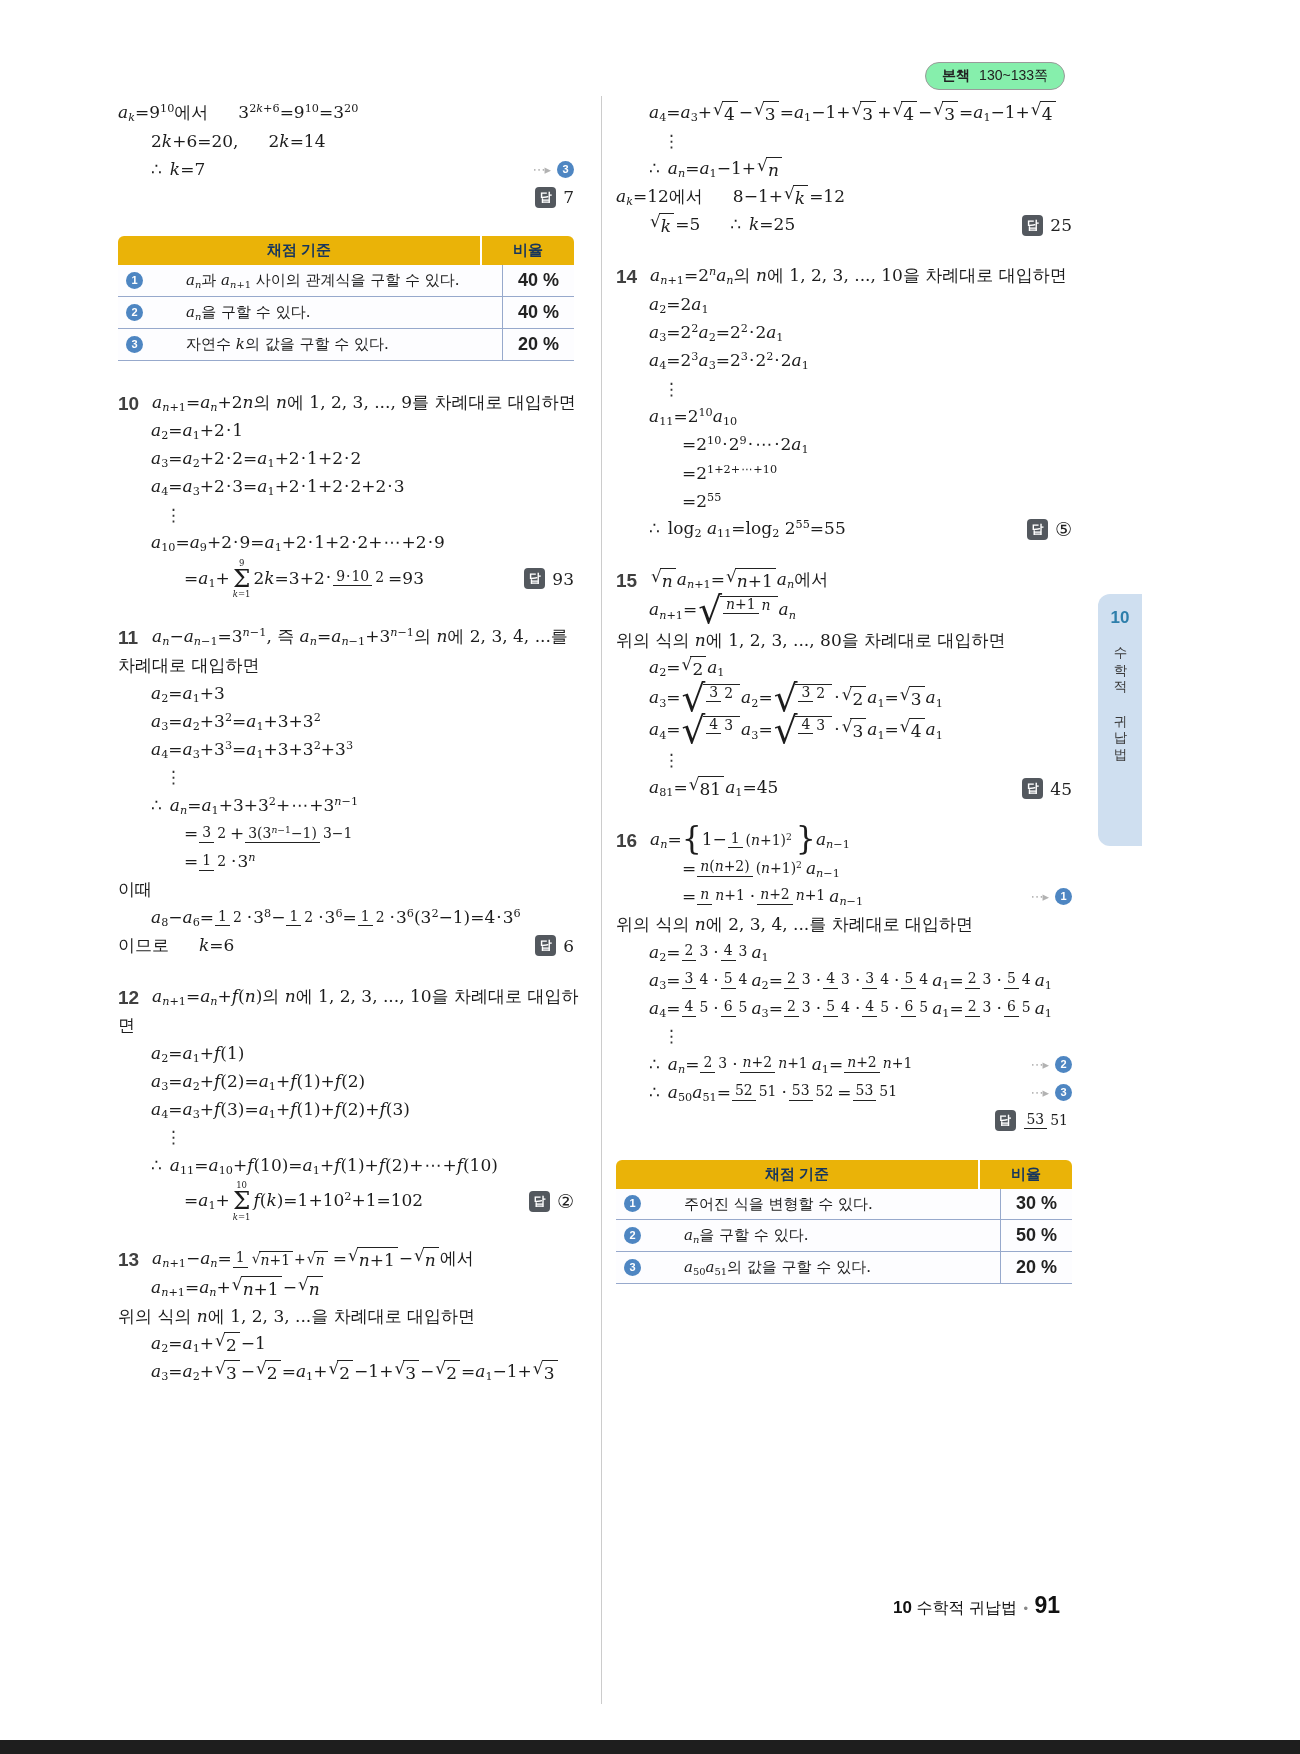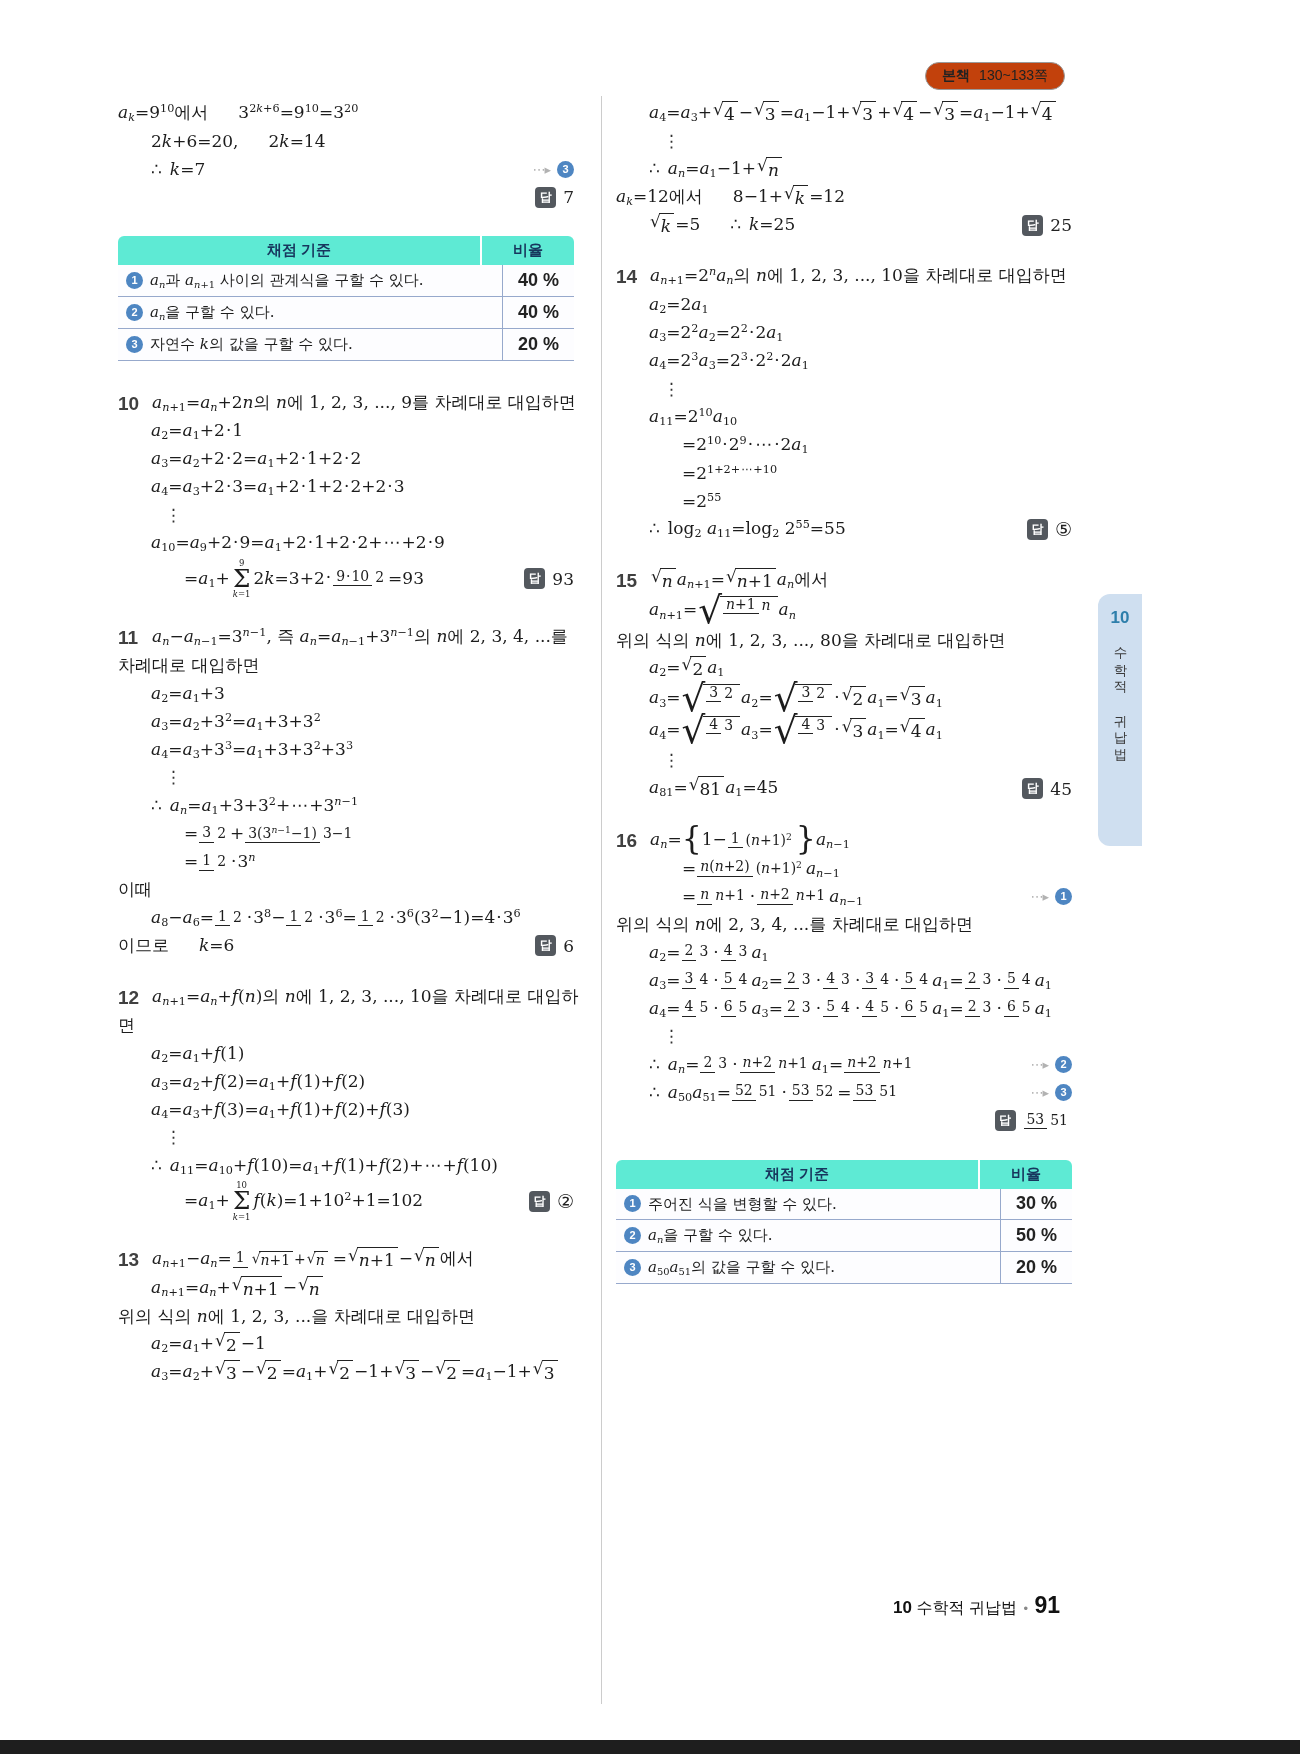--- a/index.html
+++ b/index.html
@@ -2,21 +2,21 @@
 <html><head>
 <meta charset="utf-8">
 <style>
   html,body{margin:0;padding:0;}
   body{width:1300px;height:1754px;position:relative;background:#ffffff;overflow:hidden;
        font-family:"Liberation Sans","DejaVu Sans",sans-serif;color:#222;}
   .page{position:absolute;inset:0;}
 
   
   .badge{position:absolute;right:235px;top:62px;border:1.5px solid #9a9a9a;border-radius:16px;
-         padding:4px 16px;font-size:14px;color:#222;background:#c2410c;}
+         padding:4px 16px;font-size:14px;color:#222;background:#86efac;}
   .badge b{margin-right:9px;}
 
   
   .col{position:absolute;top:98px;width:456px;}
   #colL{left:118px;} #colR{left:616px;}
   .divider{position:absolute;left:601px;top:96px;width:1px;height:1608px;background:#cccccc;}
 
   .block{margin-bottom:26px;}
   .phead{display:flex;align-items:flex-start;margin:0 0 2px 0;}
   .pnum{width:34px;flex:none;font-weight:bold;font-size:19px;color:#404040;line-height:26px;}
@@ -64,27 +64,27 @@
   .stepnum{width:17px;height:17px;border-radius:50%;background:#4e86c2;color:#fff;
            font:bold 11px/17px "Liberation Sans",sans-serif;text-align:center;flex:none;}
   .ansbox{display:inline-block;width:21px;height:21px;border-radius:4px;background:#53585e;color:#fff;
           font:bold 12px/21px "Liberation Sans",sans-serif;text-align:center;flex:none;}
   .ansval{font-family:"DejaVu Serif","Liberation Serif",serif;font-size:17px;}
   .ansval.big{font-size:19px;font-family:"DejaVu Sans","Liberation Sans",sans-serif;}
 
   
   .gtable{margin:22px 0 30px;width:100%;}
   .ghead{display:flex;gap:2px;}
-  .gh{background:#5eead4;color:#17365d;font-weight:bold;font-size:15px;text-align:center;
+  .gh{background:#eab308;color:#17365d;font-weight:bold;font-size:15px;text-align:center;
       padding:5px 0;}
   .gh1{flex:1;border-radius:6px 0 0 0;}
   .gh2{width:92px;border-radius:0 6px 0 0;}
   .grow{display:flex;border-bottom:1px solid #97a9cc;background:#fdfdff;align-items:center;}
   .gcrit{flex:1;display:flex;align-items:center;gap:7px;padding:5px 8px;}
-  .gtxt{font-size:15px;white-space:normal;}
+  .gtxt{font-size:15px;white-space:normal;margin-left:36px;}
   .gpct{width:71px;border-left:1px solid #97a9cc;text-align:center;font-weight:bold;font-size:18px;
         color:#222;align-self:stretch;display:flex;align-items:center;justify-content:center;}
 
   
   .sidetab{position:absolute;left:1098px;top:594px;width:44px;height:252px;background:#cfdff0;
            border-radius:12px 0 0 12px;display:flex;flex-direction:column;align-items:center;
            padding-top:14px;box-sizing:border-box;}
   .tabnum{color:#2e7fab;font-weight:bold;font-size:17px;}
   .tabtitle{writing-mode:vertical-rl;text-orientation:upright;font-size:13.5px;color:#3a3a3a;
             margin-top:9px;letter-spacing:3px;}

